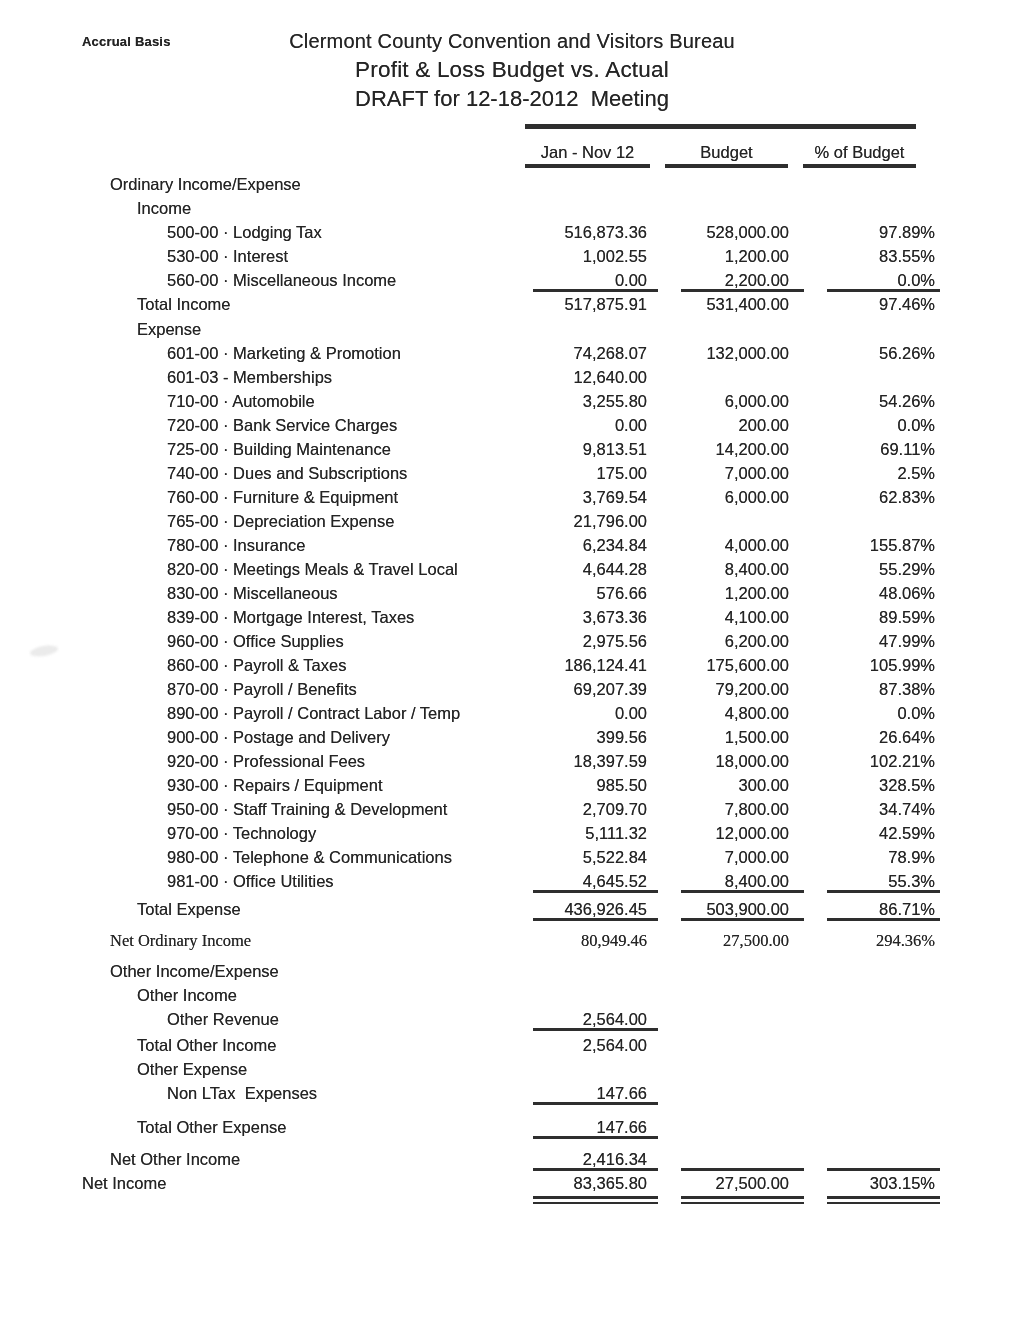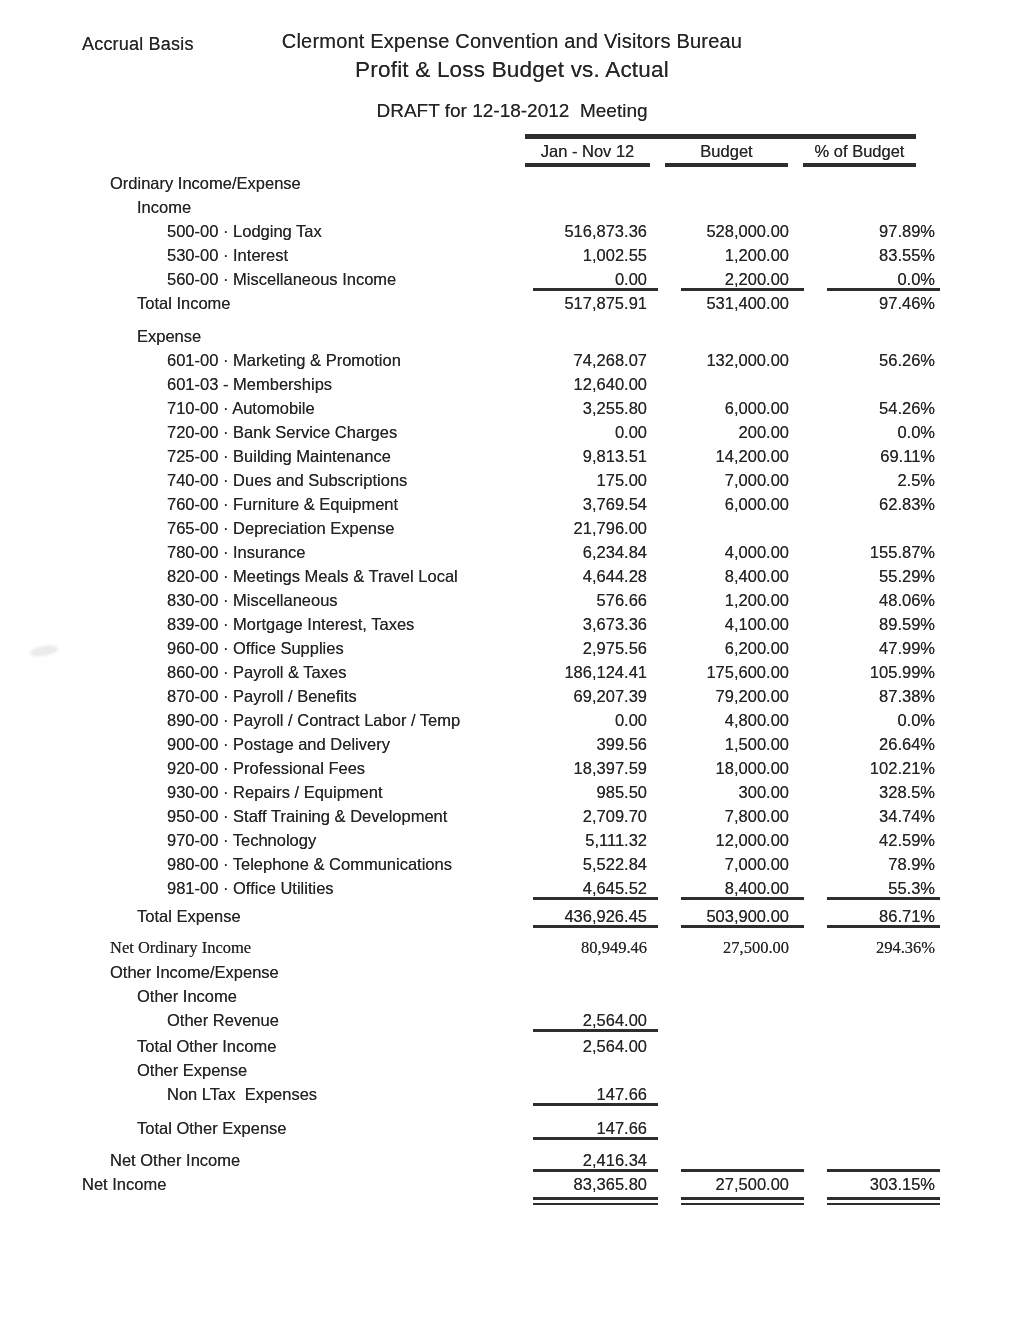--- a/index.html
+++ b/index.html
@@ -7,33 +7,33 @@
     position:relative;
     width:1024px; height:1325px;
     background:#ffffff;
     font-family:"Liberation Sans", sans-serif;
     color:#242424;
     text-shadow:0 0 0.5px rgba(40,40,40,0.75);
     overflow:hidden;
   }
   .accrual {
     position:absolute; left:82px; top:34px;
-    font-size:18px; font-weight:400; letter-spacing:0.2px;
+    font-size:13px; font-weight:700; letter-spacing:0.2px;
   }
   .titles { padding-top:30px; text-align:center; }
   .company { font-size:20px; letter-spacing:0.2px; }
   .report-title { font-size:22.5px; margin-top:4px; letter-spacing:0.2px; }
-  .subtitle { font-size:19px; margin-top:17px; white-space:pre; }
+  .subtitle { font-size:22px; margin-top:3px; white-space:pre; }
 
   .table-wrap { margin:12px 0 0 82px; width:834px; }
 
   .hdr-row { display:grid; grid-template-columns:428px 391px; column-gap:15px; }
   .hdr-cols {
     border-top:5px solid #2e2e2e;
-    padding-top:1px;
+    padding-top:12px;
     display:grid; grid-template-columns:125px 123px 113px; column-gap:15px;
   }
   .hdr-col {
     text-align:center; font-size:16.5px; line-height:22px;
     border-bottom:4px solid #2e2e2e; padding-bottom:1px;
     white-space:nowrap;
   }
 
   .rows { margin-top:4px; }
   .row {
@@ -64,21 +64,21 @@
     transform:rotate(-10deg); filter:blur(1px);
   }
 </style>
 </head>
 <body>
 
 <div class="page">
   <div class="accrual">Accrual Basis</div>
 
   <div class="titles">
-    <div class="company">Clermont Expense Convention and Visitors Bureau</div>
+    <div class="company">Clermont County Convention and Visitors Bureau</div>
     <div class="report-title">Profit &amp; Loss Budget vs. Actual</div>
     <div class="subtitle">DRAFT for 12-18-2012  Meeting</div>
   </div>
 
   <div class="table-wrap">
     <div class="hdr-row">
       <div></div>
       <div class="hdr-cols">
         <div class="hdr-col">Jan - Nov 12</div>
         <div class="hdr-col">Budget</div>
@@ -115,21 +115,21 @@
           <div class="cell c1 ul">0.00</div>
           <div class="cell c2 ul">2,200.00</div>
           <div class="cell c3 ul">0.0%</div>
         </div>
         <div class="row">
           <div class="lbl ind-2">Total Income</div>
           <div class="cell c1">517,875.91</div>
           <div class="cell c2">531,400.00</div>
           <div class="cell c3">97.46%</div>
         </div>
-        <div class="row" style="margin-top: 9px;">
+        <div class="row" style="margin-top: 1px;">
           <div class="lbl ind-2">Expense</div>
           <div class="cell c1"></div>
           <div class="cell c2"></div>
           <div class="cell c3"></div>
         </div>
         <div class="row">
           <div class="lbl ind-3">601-00 · Marketing &amp; Promotion</div>
           <div class="cell c1">74,268.07</div>
           <div class="cell c2">132,000.00</div>
           <div class="cell c3">56.26%</div>
@@ -271,21 +271,21 @@
           <div class="cell c1 ul">436,926.45</div>
           <div class="cell c2 ul">503,900.00</div>
           <div class="cell c3 ul">86.71%</div>
         </div>
         <div class="row" style="margin-top: 8px; font-family: Liberation Serif, serif;">
           <div class="lbl ind-1">Net Ordinary Income</div>
           <div class="cell c1">80,949.46</div>
           <div class="cell c2">27,500.00</div>
           <div class="cell c3">294.36%</div>
         </div>
-        <div class="row" style="">
+        <div class="row" style="margin-top: 6px;">
           <div class="lbl ind-1">Other Income/Expense</div>
           <div class="cell c1"></div>
           <div class="cell c2"></div>
           <div class="cell c3"></div>
         </div>
         <div class="row">
           <div class="lbl ind-2">Other Income</div>
           <div class="cell c1"></div>
           <div class="cell c2"></div>
           <div class="cell c3"></div>

